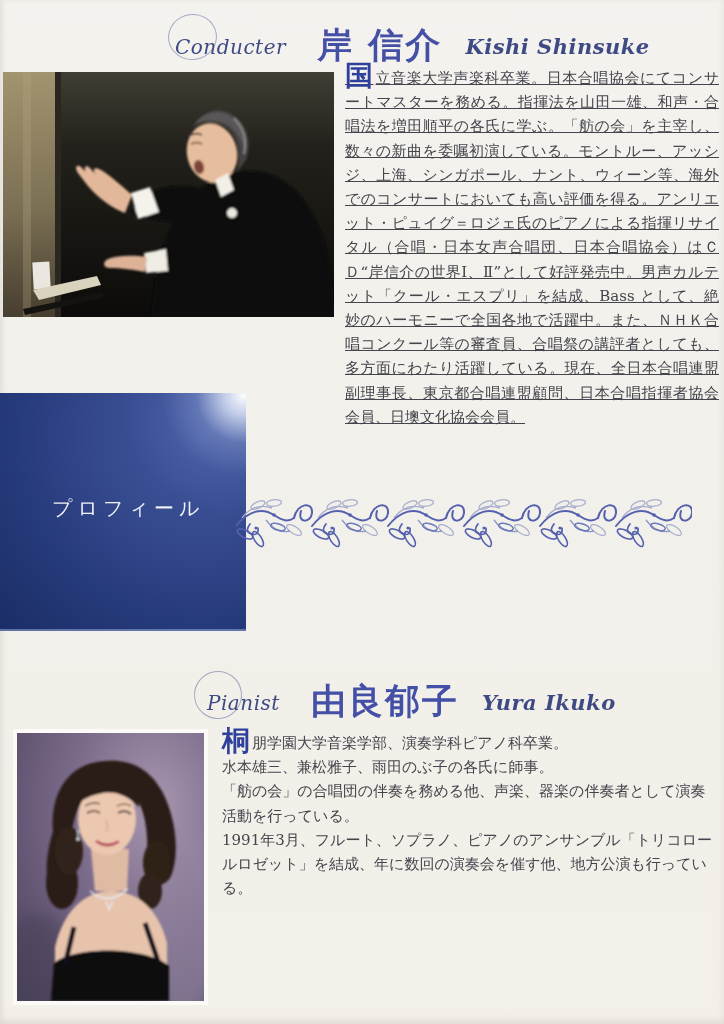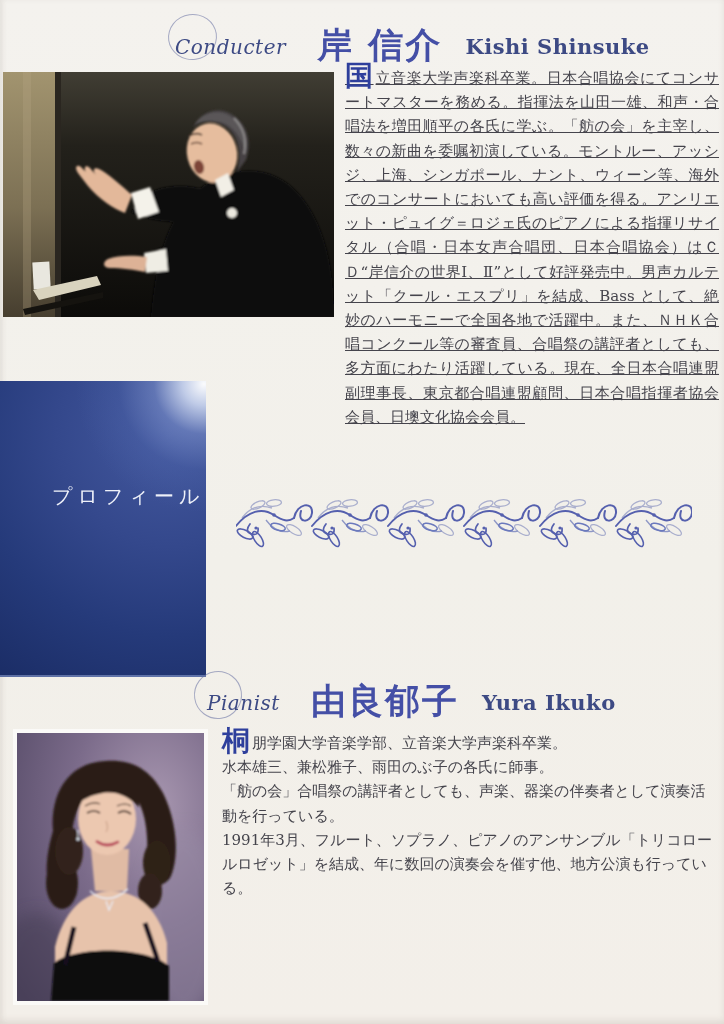--- a/index.html
+++ b/index.html
@@ -17,21 +17,21 @@
   }
   .cond-circle{left:168px;top:14px;width:47px;height:44px;}
   .pia-circle{left:194px;top:671px;width:46px;height:46px;}
   .role{
     font-style:italic;font-weight:normal;font-size:20px;color:#3d4a84;letter-spacing:.5px;
   }
   .name-ja{
     font-size:35px;color:#444fa6;font-weight:600;letter-spacing:2px;
   }
   .name-en{
-    font-weight:bold;font-size:21px;color:#3d4a84;letter-spacing:.5px;
+    font-style:italic;font-weight:bold;font-size:21px;color:#3d4a84;letter-spacing:.5px;
   }
   .cond-header{left:175px;top:22px;}
   .pia-header{left:207px;top:678px;}
   .sec-header .role{margin-right:26px;vertical-align:baseline;}
   .sec-header .name-ja{margin-right:18px;vertical-align:-3px;}
   
   .photo{position:absolute;margin:0;padding:0;line-height:0;}
   .cond-photo{left:3px;top:72px;width:331px;height:245px;}
   .pia-photo{left:17px;top:733px;width:187px;height:268px;box-shadow:0 0 0 4px rgba(255,255,255,.65);}
   .photo svg{width:100%;height:100%;display:block;}
@@ -42,24 +42,25 @@
   }
   .cond-bio{left:345px;top:62px;width:374px;height:330px;text-decoration:underline;}
   .pia-bio{left:222px;top:727px;width:498px;}
   .pia-bio p{margin:0;text-align:left;}
   .dropcap{
     font-size:28px;color:#2e3f9c;font-weight:bold;line-height:1;
     margin-right:2px;vertical-align:-2px;
   }
   
   .profile-banner{
-    position:absolute;left:0;top:381px;width:206px;height:296px;
+    position:absolute;left:0;top:393px;width:206px;height:238px;
     background:
       radial-gradient(circle at 99% 1%, rgba(255,255,255,.98) 0%, rgba(214,224,245,.85) 6%, rgba(140,160,215,.45) 14%, rgba(90,115,185,.18) 24%, rgba(0,0,0,0) 36%),
       radial-gradient(circle at 82% 18%, #44599f 0%, #34488c 38%, #253a7a 68%, #1b2d66 100%);
+    padding-left: 40px;
   }
   .profile-banner::after{
     content:"";position:absolute;left:0;right:0;bottom:0;height:2px;
     background:rgba(150,168,215,.55);
   }
   .profile-label{
     position:absolute;left:52px;top:102px;color:#eef1f9;font-size:20px;
     letter-spacing:5px;font-weight:400;
   }
   
@@ -203,19 +204,19 @@
         <path d="M34,268 L37,230 C58,213 128,213 152,233 L152,268 Z" fill="#0d0c10"></path>
         <line x1="57" y1="194" x2="48" y2="232" stroke="#12101a" stroke-width="5"></line>
         <line x1="128" y1="190" x2="141" y2="228" stroke="#12101a" stroke-width="5"></line>
         <path d="M73,158 q18,16 38,-2" stroke="#e8ecf4" stroke-width="1.5" fill="none"></path>
         <path d="M89,168 l3,9 l4,-9" stroke="#e8ecf4" stroke-width="1.2" fill="none"></path>
       </g>
     </svg>
   </figure>
 
   <section class="bio pia-bio">
-    <p><span class="dropcap">桐</span><span>朋学園大学音楽学部、立音楽大学声楽科卒業。</span></p>
+    <p><span class="dropcap">桐</span><span>朋学園大学音楽学部、演奏学科ピアノ科卒業。</span></p>
     <p>水本雄三、兼松雅子、雨田のぶ子の各氏に師事。</p>
-    <p>「舫の会」合唱祭の講評者としても、声楽、器楽の伴奏者として演奏活動を行っている。</p>
+    <p>「舫の会」の合唱団の伴奏を務める他、声楽、器楽の伴奏者として演奏活動を行っている。</p>
     <p>1991年3月、フルート、ソプラノ、ピアノのアンサンブル「トリコロールロゼット」を結成、年に数回の演奏会を催す他、地方公演も行っている。</p>
   </section>
 
 </div>
 
 </body></html>

